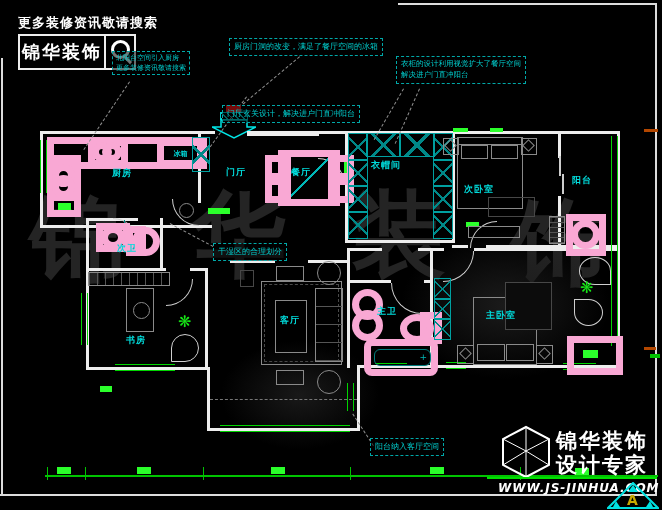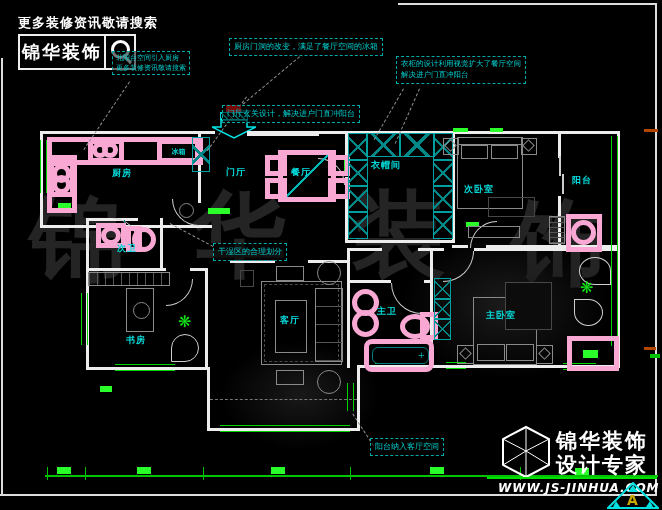--- a/index.html
+++ b/index.html
@@ -1,21 +1,21 @@
 <!DOCTYPE html>
 <html><head>
 <meta charset="utf-8">
 <style>
   html,body{margin:0;padding:0;background:#000;}
   #stage{position:relative;width:662px;height:510px;background:#000;overflow:hidden;
          font-family:"DejaVu Sans",sans-serif;}
   .abs{position:absolute;}
   .wall{position:absolute;background:#ededed;}
   .frame{position:absolute;background:#dcdcdc;}
-  .cy{position:absolute;border:5px solid #f9a8d4;}
+  .cy{position:absolute;border:7px solid #f9a8d4;}
   .gy{position:absolute;border:1px solid #8a8a8a;}
   .dk{position:absolute;border:1px solid #474747;}
   .circ{border-radius:50%;}
   .win-h{position:absolute;border-top:1px solid #00d400;border-bottom:1px solid #00d400;}
   .win-v{position:absolute;border-left:1px solid #00d400;border-right:1px solid #00d400;}
   .sill{position:absolute;background:#2bff2b;}
   .dim{position:absolute;background:#00c400;}
   .lbl{position:absolute;color:#00dcdc;font-size:9px;font-weight:bold;letter-spacing:1px;white-space:nowrap;z-index:3;}
   .ann{position:absolute;border:1px dashed #00a8a8;color:#00cfcf;font-size:8px;line-height:1.45;
        padding:2px 4px;white-space:nowrap;z-index:4;background:rgba(0,0,0,.55);}

